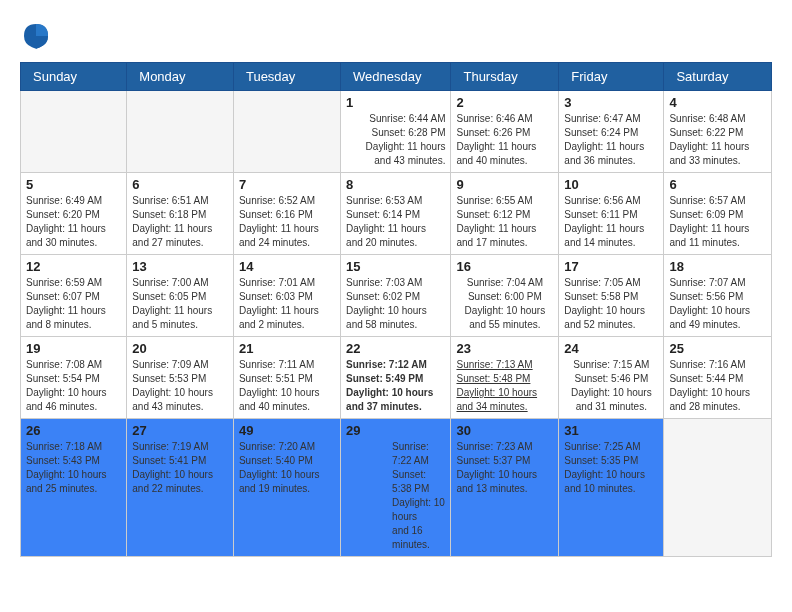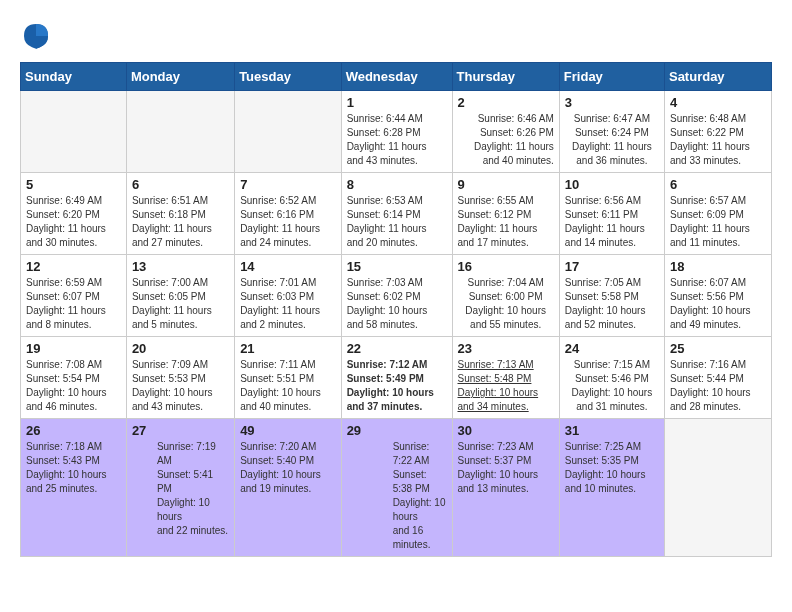--- a/index.html
+++ b/index.html
@@ -50,22 +50,22 @@
     }
     .calendar {
       width: 100%;
       border-collapse: collapse;
       border: 1px solid #ccc;
     }
     .calendar th {
       background-color: #2060a0;
       color: #fff;
       font-size: 13px;
-      font-weight: bold;
-      padding: 6px 4px;
+      font-weight: normal;
+      padding: 6px 12px;
       text-align: left;
       border: 1px solid #1a5090;
     }
     .calendar td {
       vertical-align: top;
       border: 1px solid #ccc;
       padding: 4px 5px;
       font-size: 10.5px;
       color: #333;
       width: 113px;
@@ -81,21 +81,21 @@
       color: #222;
       display: block;
       margin-bottom: 2px;
     }
     .day-info {
       font-size: 10px;
       color: #333;
       line-height: 1.4;
     }
     tr:last-child td {
-      background: #c4b5fd;
+      background: #3b82f6;
     }
   </style>
 </head>
 <body>
 
 <div class="header">
   <div class="logo">
     <svg class="logo-icon" viewBox="0 0 40 40">
       <path d="M20 5 Q35 5 35 20 Q35 30 25 34 L20 36 L15 34 Q5 30 5 20 Q5 5 20 5Z" fill="#1a5fa8"></path>
       <path d="M20 5 Q35 5 35 20 L20 20Z" fill="#2878c8"></path>
@@ -124,35 +124,35 @@
         <th>Saturday</th>
       </tr>
   </thead>
   <tbody id="calendar-body">
   <tr>
         <td class="empty"></td>
         <td class="empty"></td>
         <td class="empty"></td>
         <td>
           <span class="day-number">1</span>
-          <div class="day-info" style="white-space: pre-line;">Sunrise: 6:44 AM
+          <div class="day-info" style="white-space: pre-line; text-align: right;">Sunrise: 6:44 AM
 Sunset: 6:28 PM
 Daylight: 11 hours
 and 43 minutes.</div>
         </td>
         <td>
           <span class="day-number">2</span>
-          <div class="day-info" style="white-space: pre-line; text-align: right;">Sunrise: 6:46 AM
+          <div class="day-info" style="white-space: pre-line;">Sunrise: 6:46 AM
 Sunset: 6:26 PM
 Daylight: 11 hours
 and 40 minutes.</div>
         </td>
         <td>
           <span class="day-number">3</span>
-          <div class="day-info" style="white-space: pre-line; text-align: center;">Sunrise: 6:47 AM
+          <div class="day-info" style="white-space: pre-line;">Sunrise: 6:47 AM
 Sunset: 6:24 PM
 Daylight: 11 hours
 and 36 minutes.</div>
         </td>
         <td>
           <span class="day-number">4</span>
           <div class="day-info" style="white-space: pre-line;">Sunrise: 6:48 AM
 Sunset: 6:22 PM
 Daylight: 11 hours
 and 33 minutes.</div>
@@ -247,21 +247,21 @@
         </td>
         <td>
           <span class="day-number">17</span>
           <div class="day-info" style="white-space: pre-line;">Sunrise: 7:05 AM
 Sunset: 5:58 PM
 Daylight: 10 hours
 and 52 minutes.</div>
         </td>
         <td>
           <span class="day-number">18</span>
-          <div class="day-info" style="white-space: pre-line;">Sunrise: 6:07 AM
+          <div class="day-info" style="white-space: pre-line;">Sunrise: 7:07 AM
 Sunset: 5:56 PM
 Daylight: 10 hours
 and 49 minutes.</div>
         </td>
       </tr>
       <tr>
         <td>
           <span class="day-number">19</span>
           <div class="day-info" style="white-space: pre-line;">Sunrise: 7:08 AM
 Sunset: 5:54 PM
@@ -314,21 +314,21 @@
       <tr>
         <td>
           <span class="day-number">26</span>
           <div class="day-info" style="white-space: pre-line;">Sunrise: 7:18 AM
 Sunset: 5:43 PM
 Daylight: 10 hours
 and 25 minutes.</div>
         </td>
         <td>
           <span class="day-number">27</span>
-          <div class="day-info" style="white-space: pre-line; margin-left: 25px;">Sunrise: 7:19 AM
+          <div class="day-info" style="white-space: pre-line;">Sunrise: 7:19 AM
 Sunset: 5:41 PM
 Daylight: 10 hours
 and 22 minutes.</div>
         </td>
         <td>
           <span class="day-number">49</span>
           <div class="day-info" style="white-space: pre-line;">Sunrise: 7:20 AM
 Sunset: 5:40 PM
 Daylight: 10 hours
 and 19 minutes.</div>

